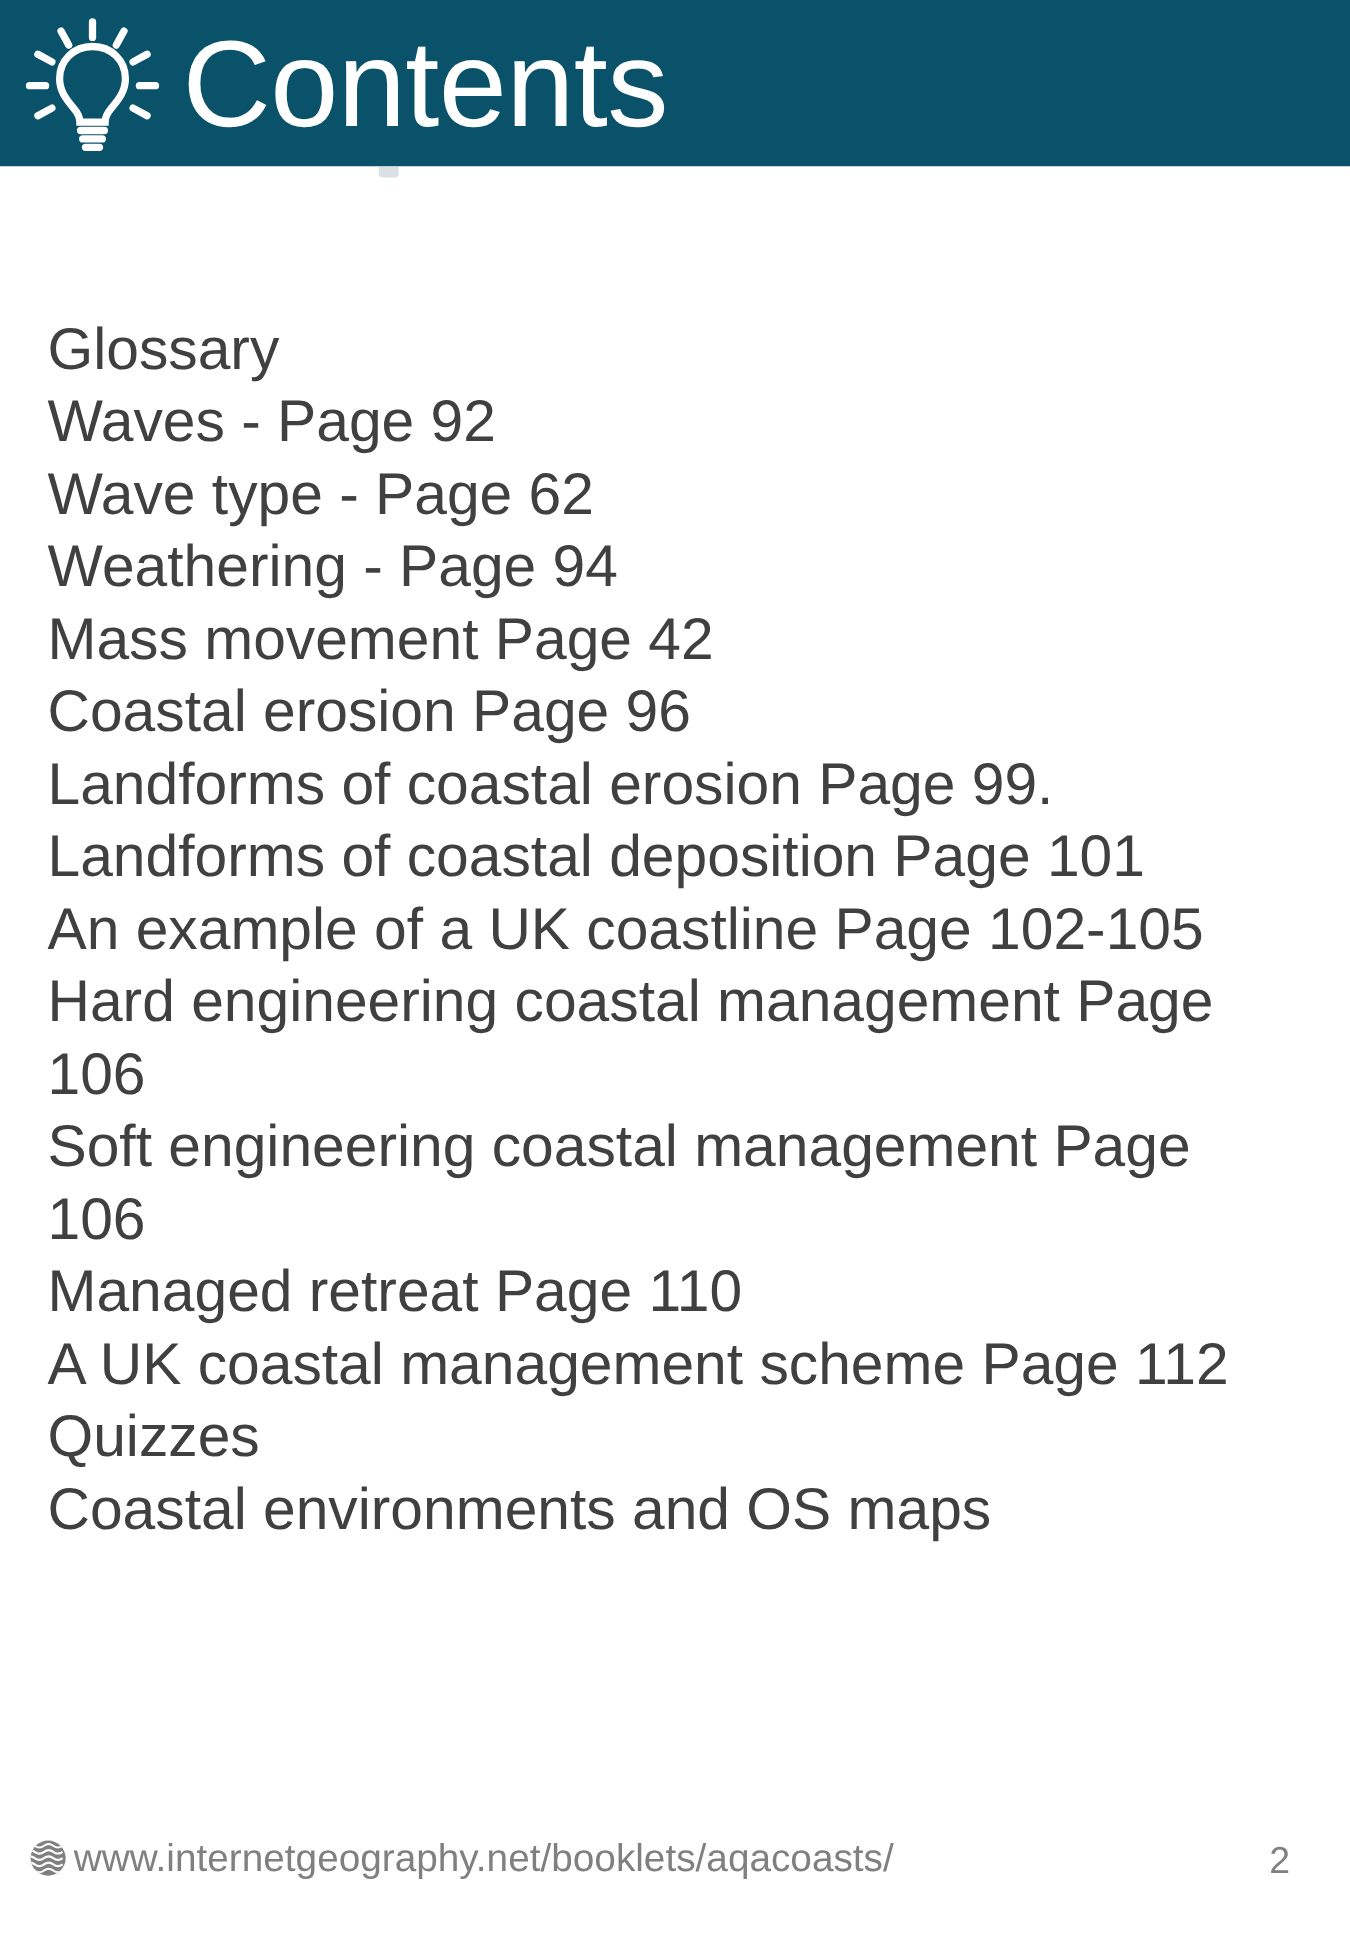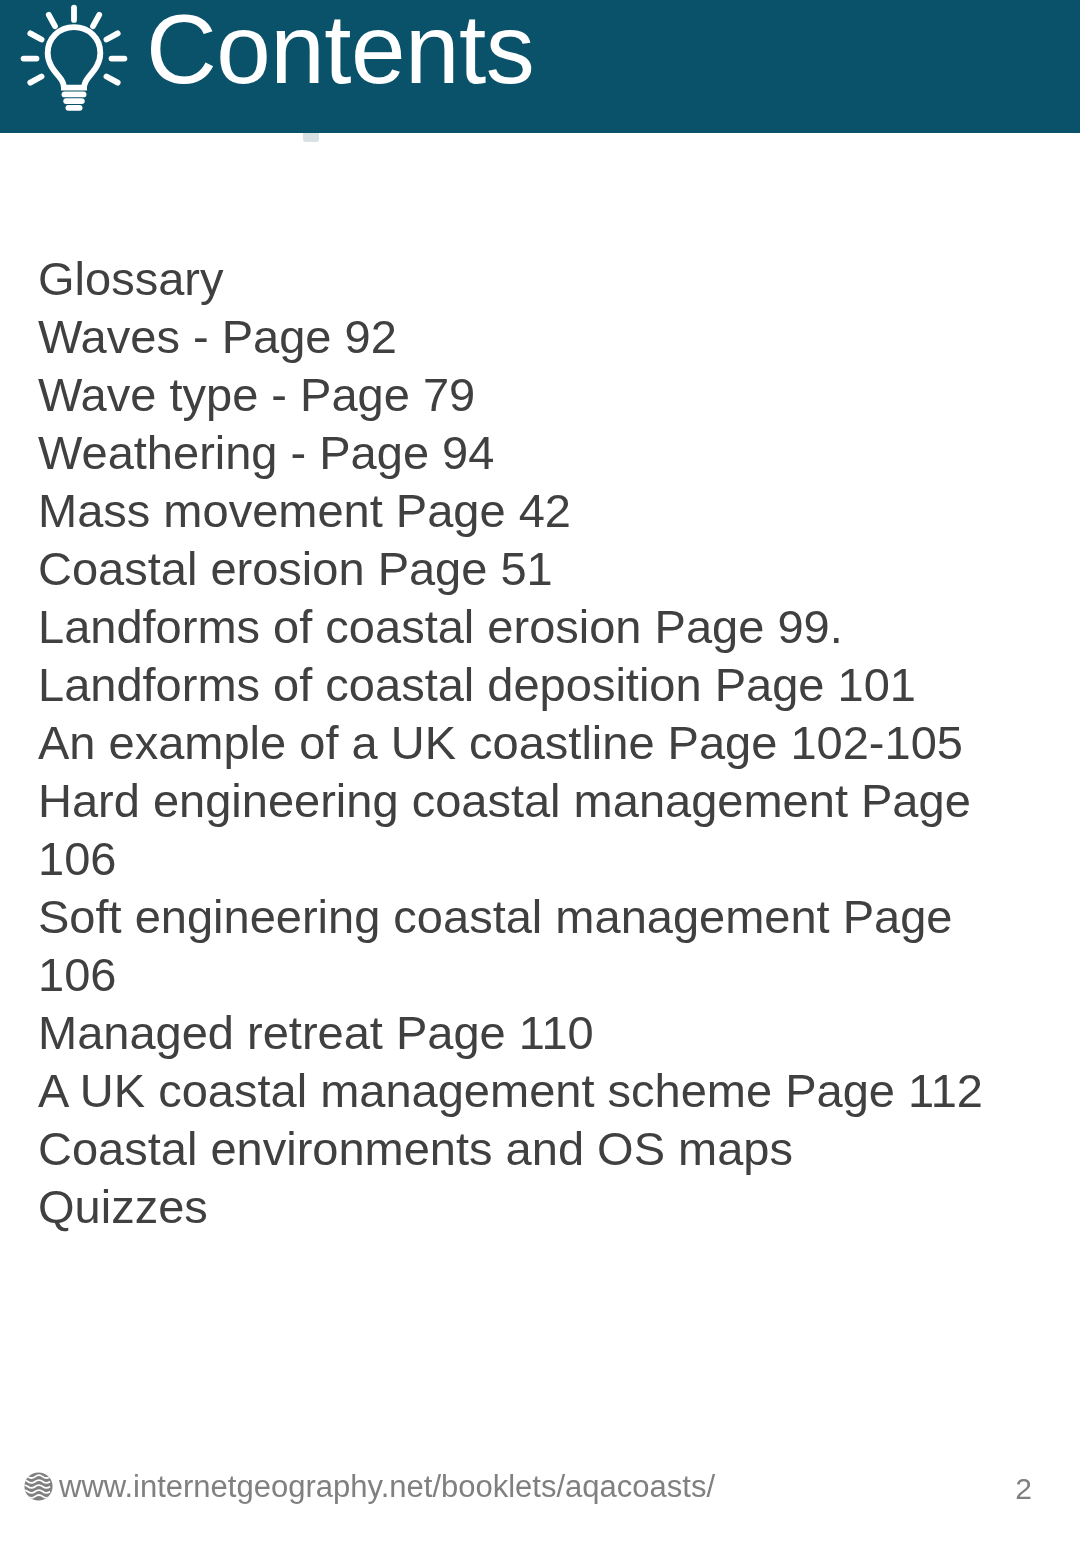--- a/index.html
+++ b/index.html
@@ -17,20 +17,21 @@
 
   
   #slide-header {
     position: absolute;
     left: 0;
     top: 0;
     width: 1080px;
     height: 133px;
     background: #0a5269;
     display: flex;
+    align-items: center;
     box-sizing: border-box;
     padding-left: 18px;
     overflow: hidden;
   }
   #bulb-icon {
     width: 112px;
     height: 112px;
     flex: 0 0 112px;
     display: block;
     margin-top: 2px;
@@ -134,33 +135,33 @@
       <path d="M45 94.5 L 55 94.5"></path>
     </g>
   </svg>
   <div id="header-title">Contents</div>
 </div>
 <div id="header-artifact"></div>
 
 <div id="contents-list">
   <span class="contents-line">Glossary</span>
   <span class="contents-line">Waves - Page 92</span>
-  <span class="contents-line">Wave type - Page 79</span>
+  <span class="contents-line">Wave type - Page 62</span>
   <span class="contents-line">Weathering - Page 94</span>
   <span class="contents-line">Mass movement Page 42</span>
-  <span class="contents-line">Coastal erosion Page 51</span>
+  <span class="contents-line">Coastal erosion Page 96</span>
   <span class="contents-line">Landforms of coastal erosion Page 99.</span>
   <span class="contents-line">Landforms of coastal deposition Page 101</span>
   <span class="contents-line">An example of a UK coastline Page 102-105</span>
   <span class="contents-line">Hard engineering coastal management Page 106</span>
   <span class="contents-line">Soft engineering coastal management Page 106</span>
   <span class="contents-line">Managed retreat Page 110</span>
   <span class="contents-line">A UK coastal management scheme Page 112</span>
+  <span class="contents-line">Quizzes</span>
   <span class="contents-line">Coastal environments and OS maps</span>
-  <span class="contents-line">Quizzes</span>
 </div>
 
 <div id="slide-footer">
   <div id="footer-brand">
     <svg id="wave-globe-icon" viewBox="0 0 40 40" aria-hidden="true">
       <defs>
         <clipPath id="globeClip">
             <circle cx="20" cy="20" r="17"></circle>
           </clipPath>
       </defs>

